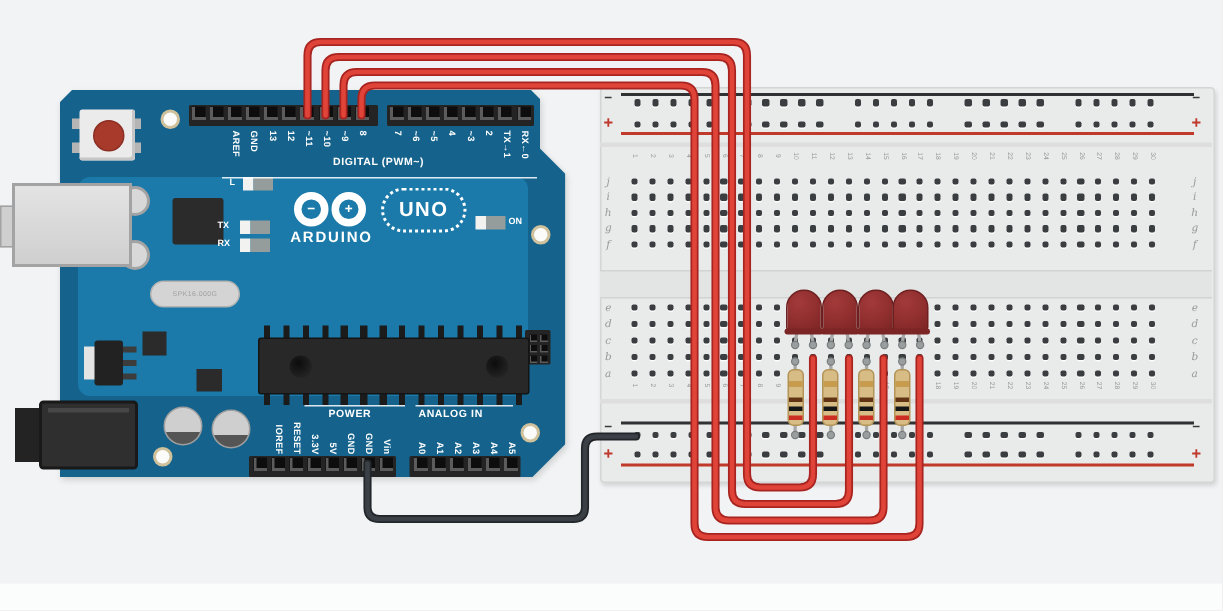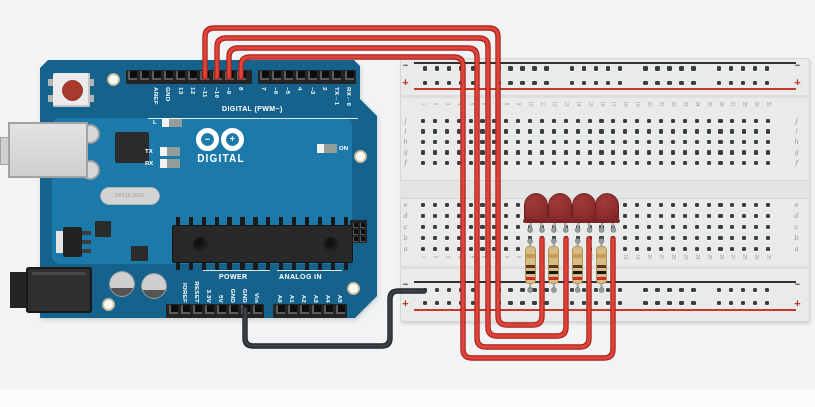--- a/index.html
+++ b/index.html
@@ -106,21 +106,24 @@
   <div class="abs" style="left:100px;top:187px;width:60px;height:18px;background:#d4d4d4;border:1px solid #b2b2b2;border-radius:9px;z-index:2;box-sizing:border-box;text-align:center;line-height:16px;font-size:4.6px;color:#a0a0a0;letter-spacing:.3px;">
     <span>SPK16.000G</span>
   </div>
 
   <div class="ring" style="left:196px;top:128px;">
     <span class="ringsym">−</span>
   </div>
   <div class="ring" style="left:221px;top:128px;">
     <span class="ringsym">+</span>
   </div>
-  <div class="abs" style="left:188px;top:153px;width:66px;text-align:center;color:#fff;font-weight:bold;font-size:10px;letter-spacing:1.2px;z-index:2;">DIGITAL</div>
+  <div class="abs" style="left:188px;top:153px;width:66px;text-align:center;color:#fff;font-weight:bold;font-size:10px;letter-spacing:1.2px;z-index:2;">ARDUINO</div>
+  <div class="abs" style="left:254px;top:125px;width:57px;height:30px;border:2px dotted #fff;border-radius:16px;z-index:2;box-sizing:border-box;text-align:center;line-height:26px;color:#fff;font-weight:bold;font-size:13.5px;letter-spacing:1px;">
+    <span>UNO</span>
+  </div>
 
   <div class="ledlbl" style="left:153px;top:119px;">L</div>
   <div class="ledchip-w" style="left:162px;top:118px;width:7px;height:9px;"></div>
   <div class="ledchip-g" style="left:169px;top:118px;width:13px;height:9px;"></div>
   <div class="ledlbl" style="left:145px;top:148px;">TX</div>
   <div class="ledchip-w" style="left:160px;top:147px;width:7px;height:9px;"></div>
   <div class="ledchip-g" style="left:167px;top:147px;width:13px;height:9px;"></div>
   <div class="ledlbl" style="left:145px;top:160px;">RX</div>
   <div class="ledchip-w" style="left:160px;top:159px;width:7px;height:9px;"></div>
   <div class="ledchip-g" style="left:167px;top:159px;width:13px;height:9px;"></div>

